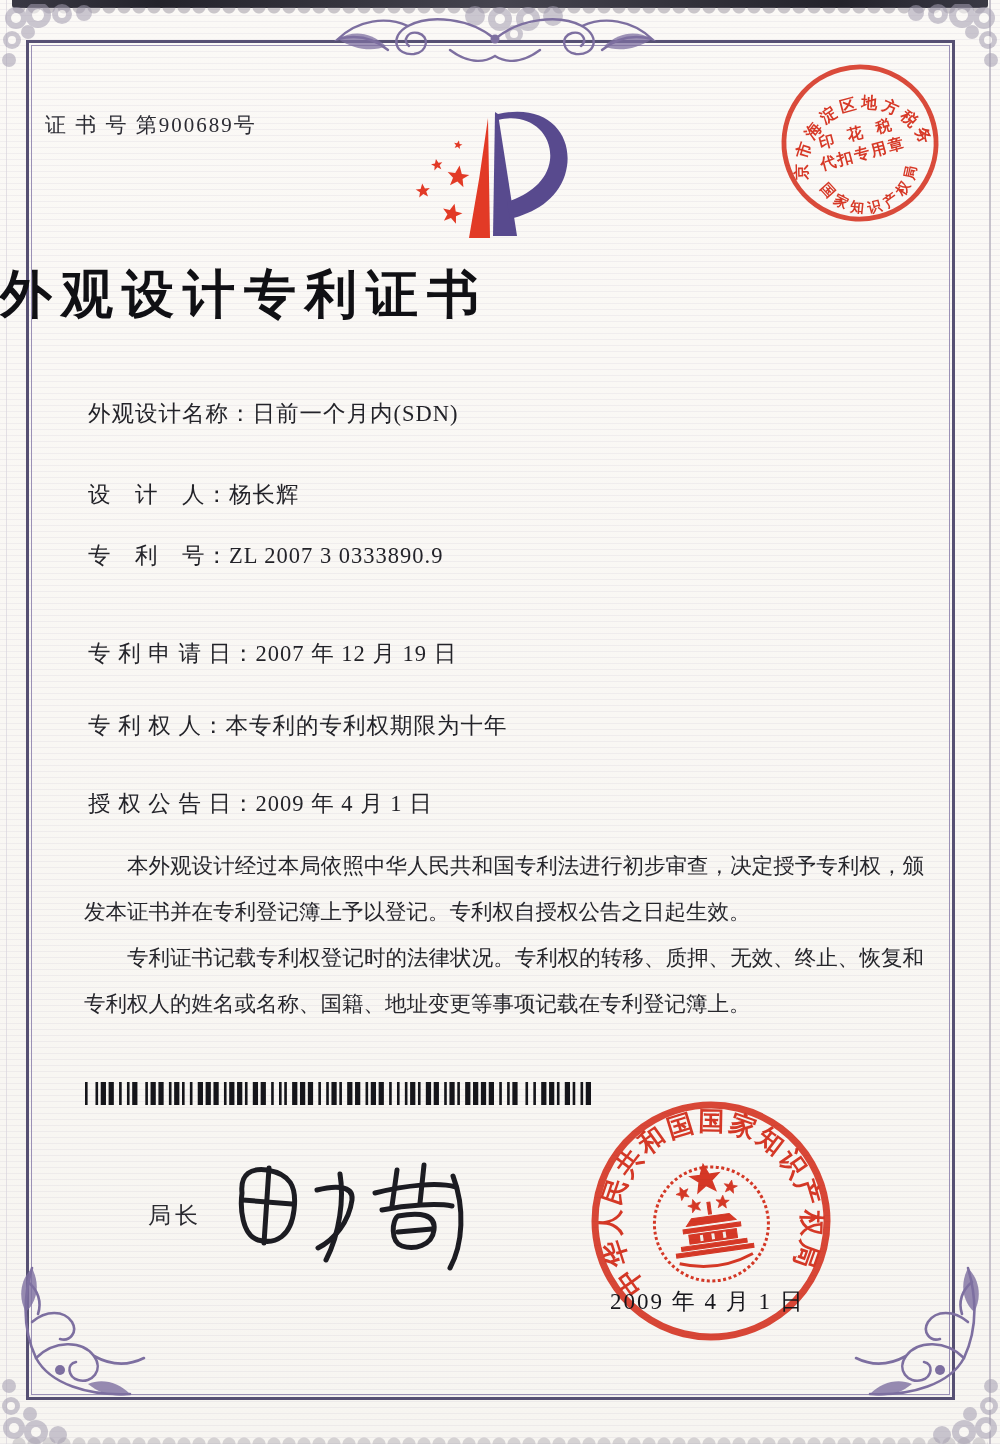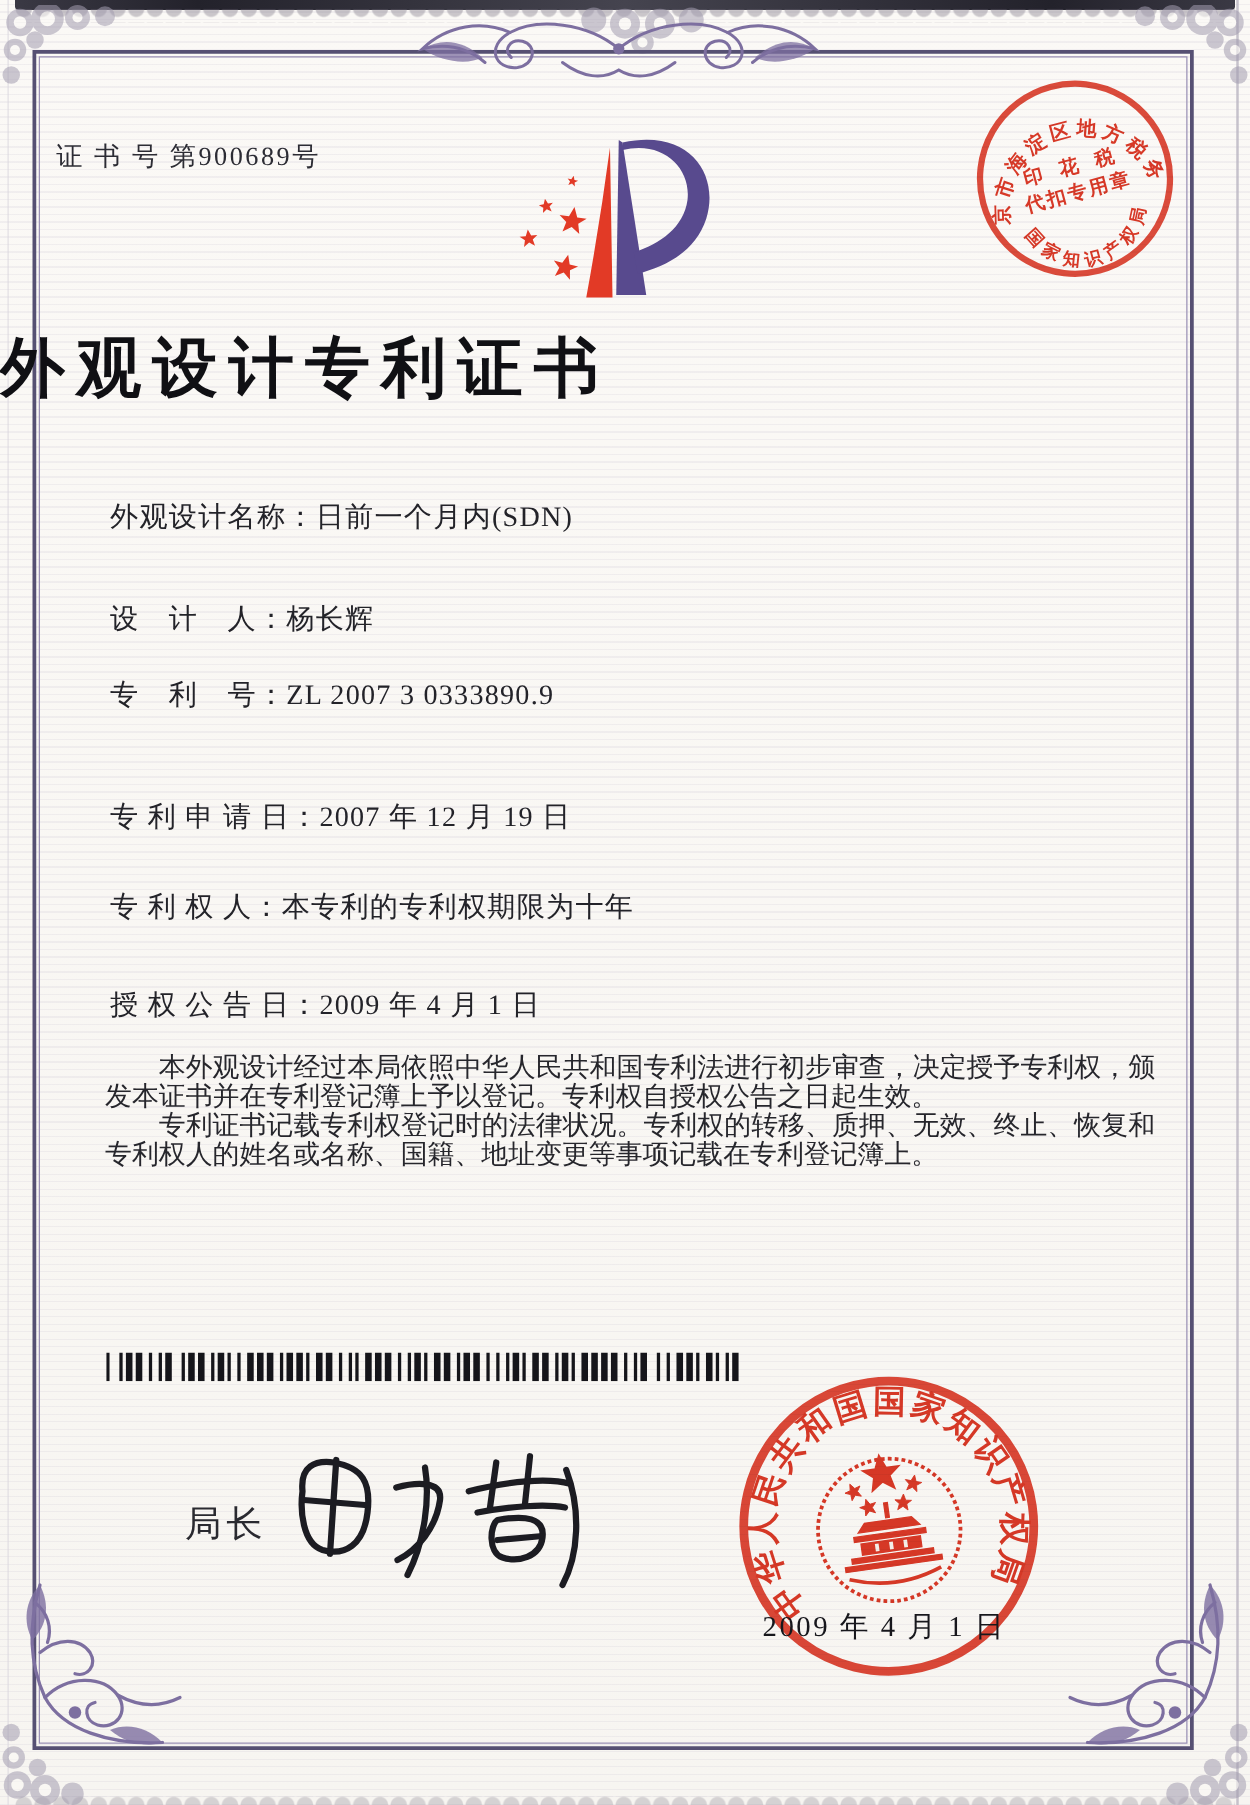--- a/index.html
+++ b/index.html
@@ -27,25 +27,25 @@
   .frame{left:26px;top:40px;width:929px;height:1360px;border:3px solid #565073;box-sizing:border-box;}
   .frame::after{content:"";position:absolute;left:2px;top:2px;right:2px;bottom:2px;border:1px solid #9a90b5;}
   
   .certno{left:45px;top:111px;font-size:21px;letter-spacing:2px;color:#2c2c34;}
   .title{left:0;top:260px;width:1000px;text-align:left;font-size:52px;font-weight:bold;
          letter-spacing:9px;color:#101014;}
   .fields{left:88px;top:398px;width:840px;}
   .frow{position:absolute;left:0;font-size:22.5px;color:#232329;white-space:nowrap;}
   .frow .flabel{letter-spacing:1px;}
   .frow .fval{letter-spacing:1px;}
-  .paras{left:84px;top:843px;width:840px;font-size:21.5px;line-height:23px;color:#26262c;
+  .paras{left:84px;top:843px;width:840px;font-size:21.5px;line-height:46px;color:#26262c;
          text-align:justify;}
   .paras p{margin:0;text-indent:2em;}
   .barcode{left:85px;top:1082px;width:506px;height:23px;}
-  .dirlabel{left:148px;top:1200px;font-size:29px;letter-spacing:4px;color:#2a2a30;}
+  .dirlabel{left:148px;top:1200px;font-size:23px;letter-spacing:4px;color:#2a2a30;}
   .sigsvg{left:212px;top:1148px;}
   .issuedate{left:610px;top:1286px;font-size:23px;letter-spacing:2px;color:#17171c;z-index:6;}
   .pagefooter{left:0;top:1344px;width:1000px;text-align:center;font-size:17px;letter-spacing:2px;color:#2a2a30;}
   
   .seal-small{left:775px;top:58px;transform:rotate(-15deg);mix-blend-mode:multiply;z-index:5;}
   .seal-big{left:586px;top:1096px;transform:rotate(-8deg);mix-blend-mode:multiply;z-index:5;}
   .seal-small text,.seal-big text{font-family:"Liberation Serif","DejaVu Serif",serif;font-weight:bold;}
   
   .orn{z-index:3;}
   .logo{left:400px;top:90px;}

